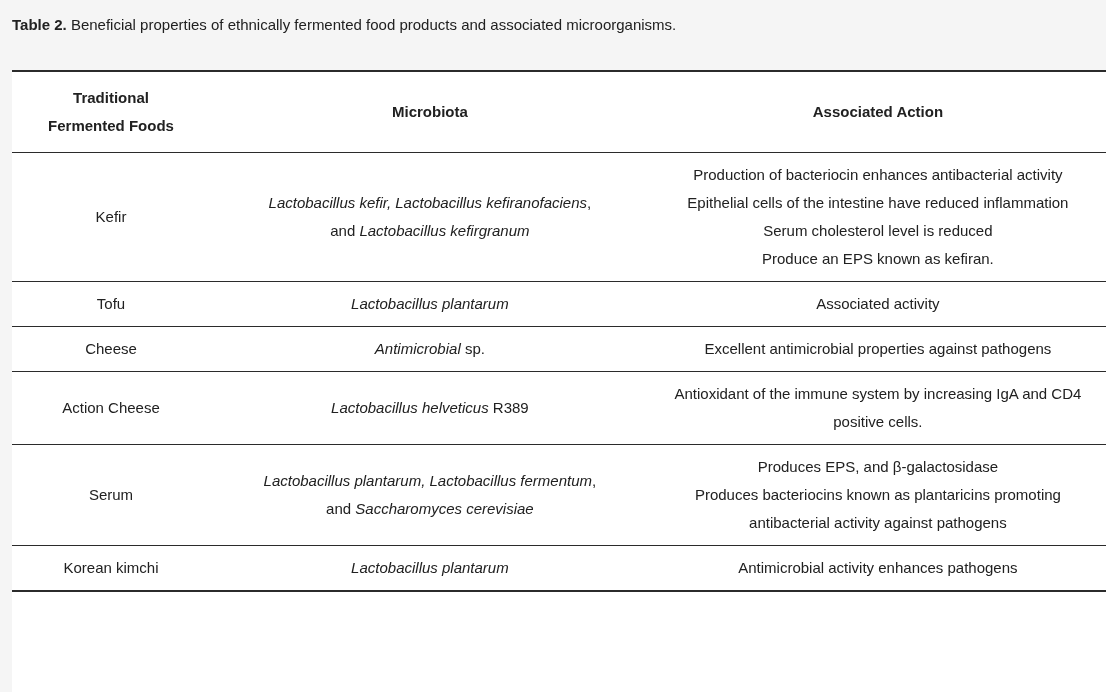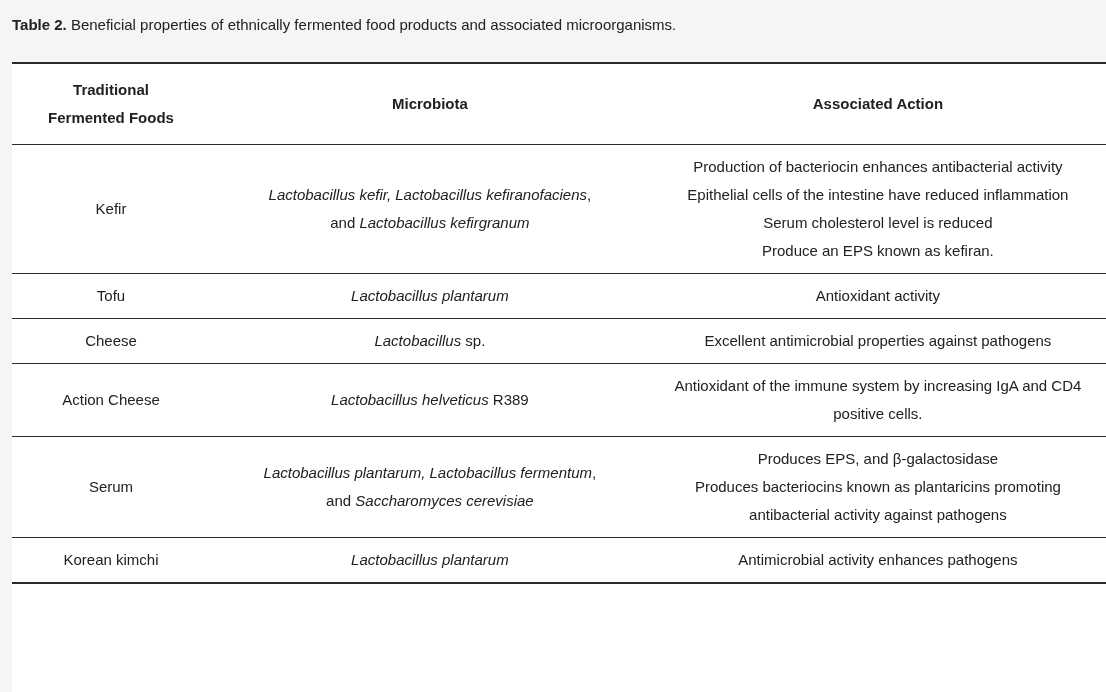--- a/index.html
+++ b/index.html
@@ -11,21 +11,21 @@
   *{margin:0;padding:0;box-sizing:border-box;}
   html,body{width:1106px;height:692px;overflow:hidden;}
   body{
     background:var(--page-bg);
     font-family:"Liberation Sans","DejaVu Sans",sans-serif;
     color:var(--text);
     font-size:15px;
   }
   .caption{
     padding:14px 28px 0 12px;
-    height:62px;
+    height:70px;
     line-height:22px;
     font-size:15px;
   }
   .caption b{font-weight:bold;}
   .table-wrap{
     margin-left:12px;
     background:var(--table-bg);
     height:682px;
   }
   table{
@@ -93,28 +93,28 @@
             </div>
           </td>
         </tr>
         <tr>
           <td>Tofu</td>
           <td>
             <div class="micro-inner"><span class="sp">Lactobacillus plantarum</span></div>
           </td>
           <td>
             <div class="action-inner">
-              <div>Antioxidant activity</div>
+              <div>Associated activity</div>
             </div>
           </td>
         </tr>
         <tr>
           <td>Cheese</td>
           <td>
-            <div class="micro-inner"><span class="sp">Lactobacillus</span><span> sp.</span></div>
+            <div class="micro-inner"><span class="sp">Antimicrobial</span><span> sp.</span></div>
           </td>
           <td>
             <div class="action-inner">
               <div>Excellent antimicrobial properties against pathogens</div>
             </div>
           </td>
         </tr>
         <tr>
           <td>Action Cheese</td>
           <td>

